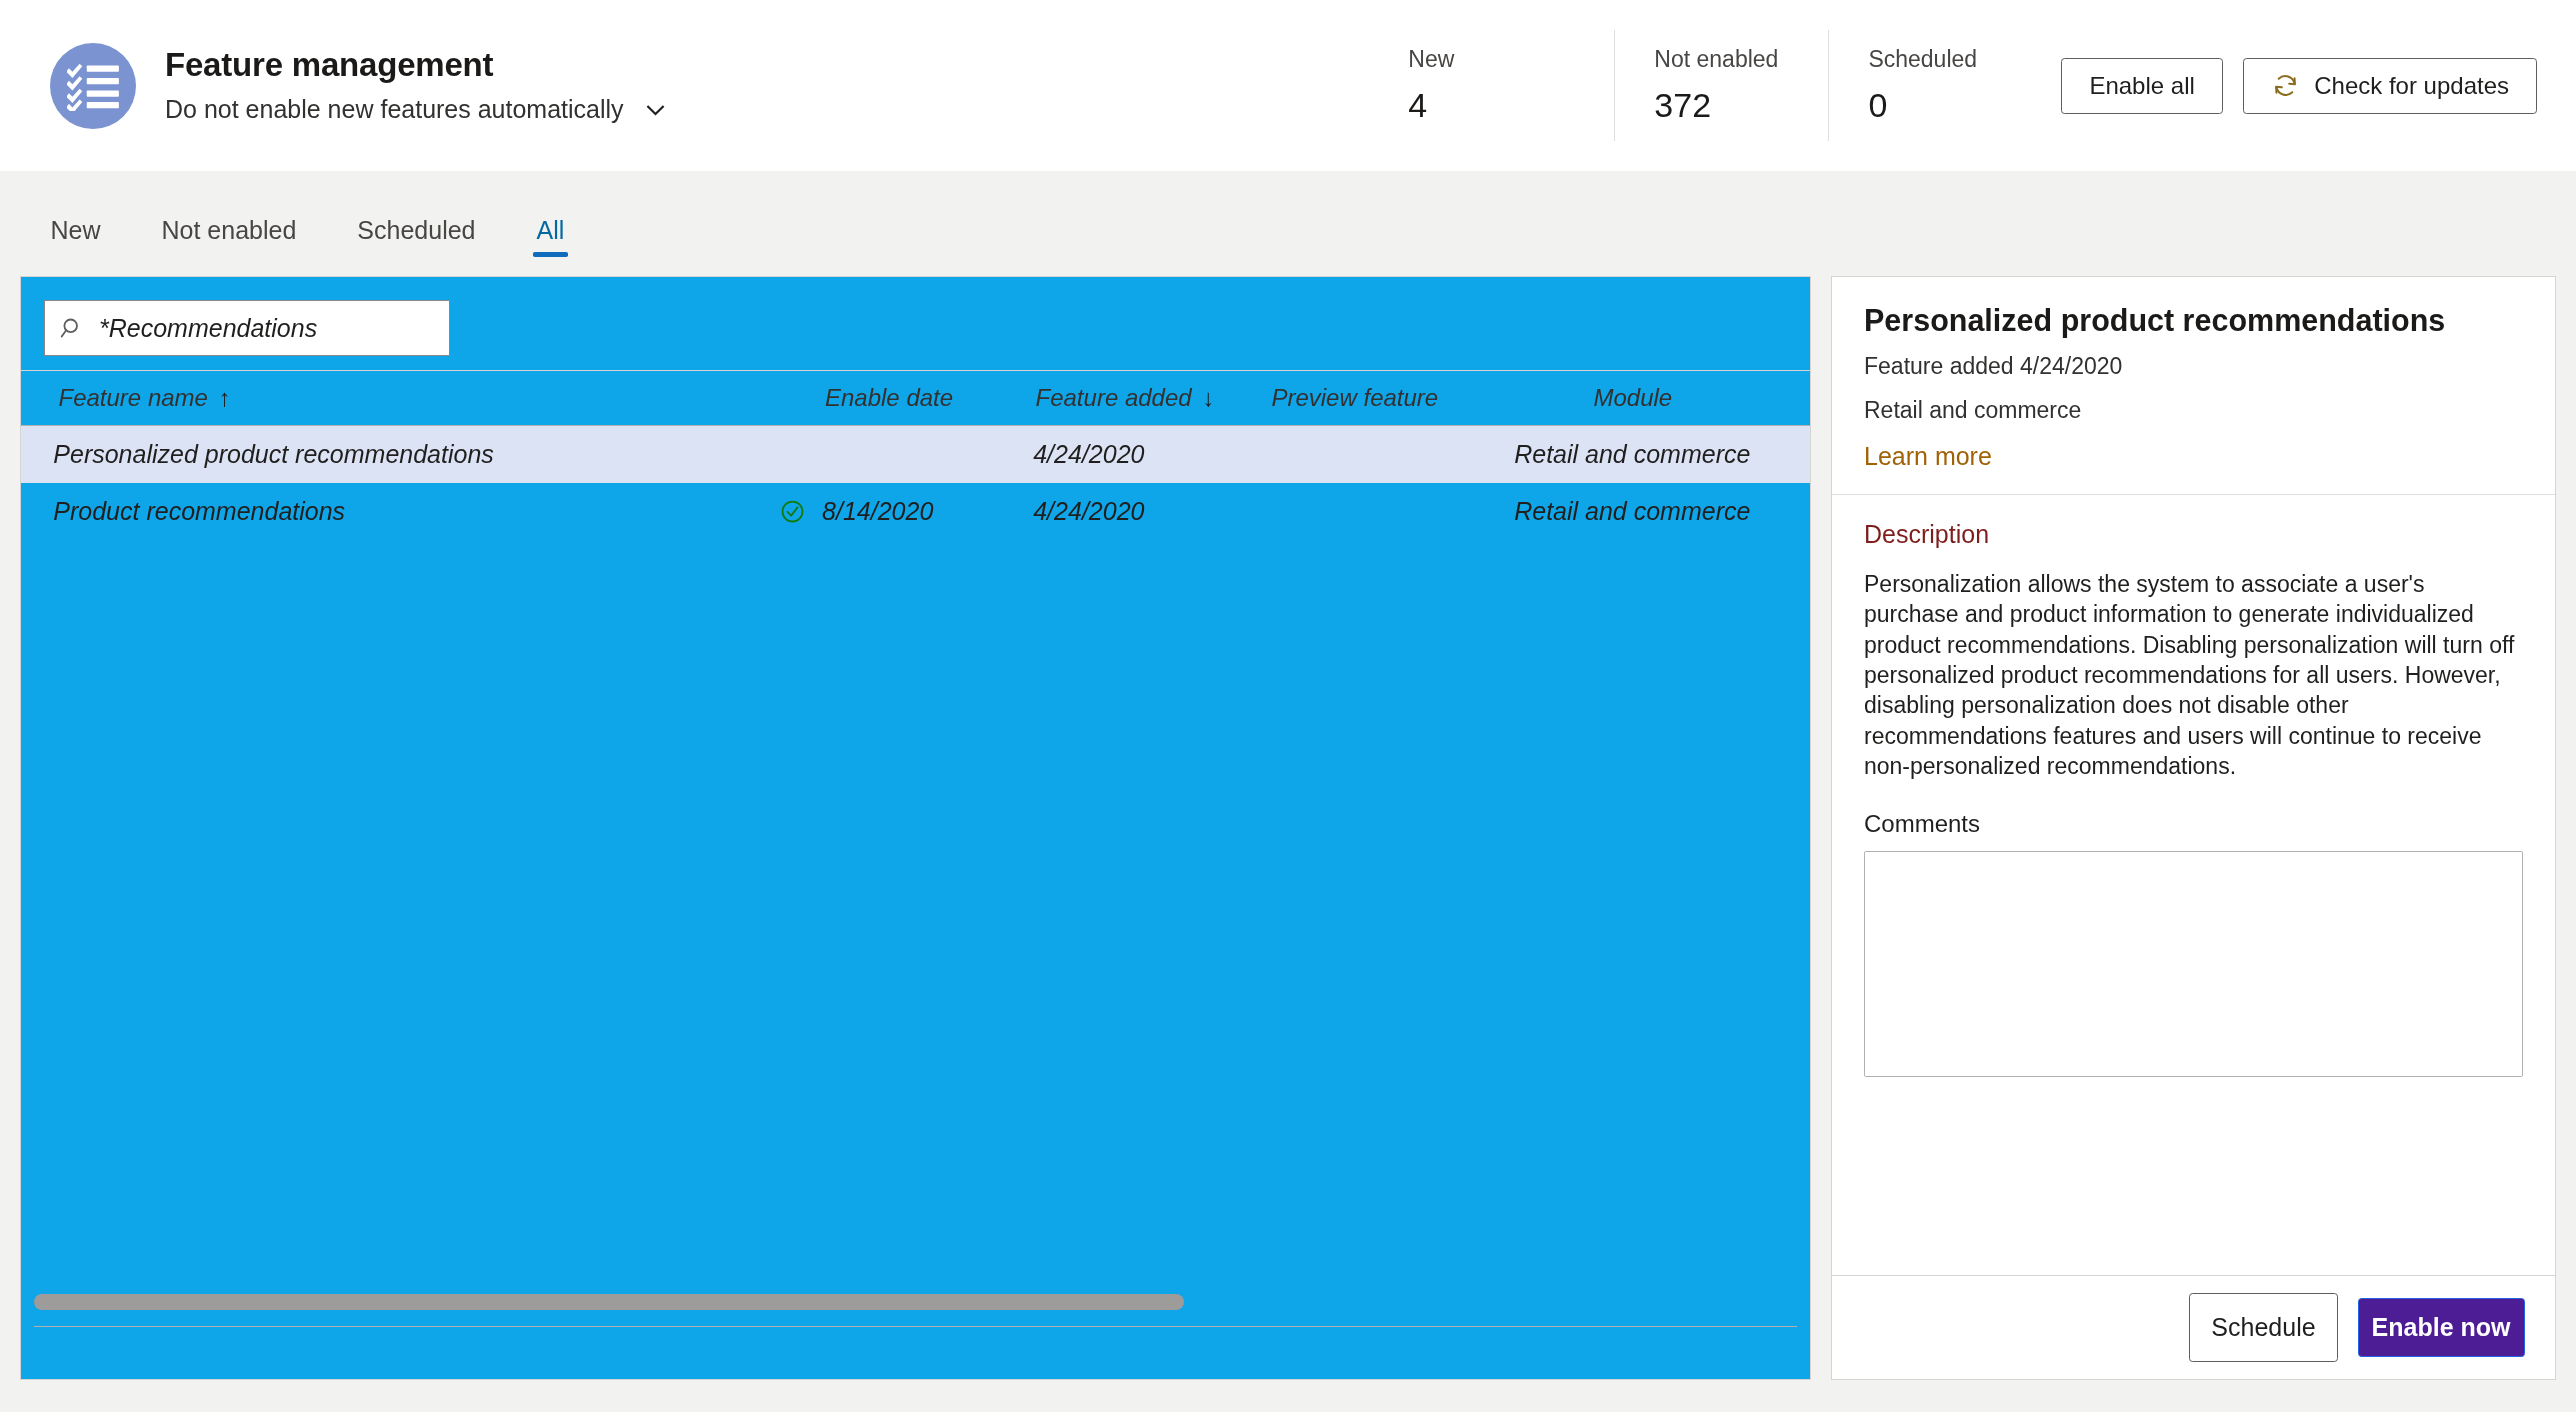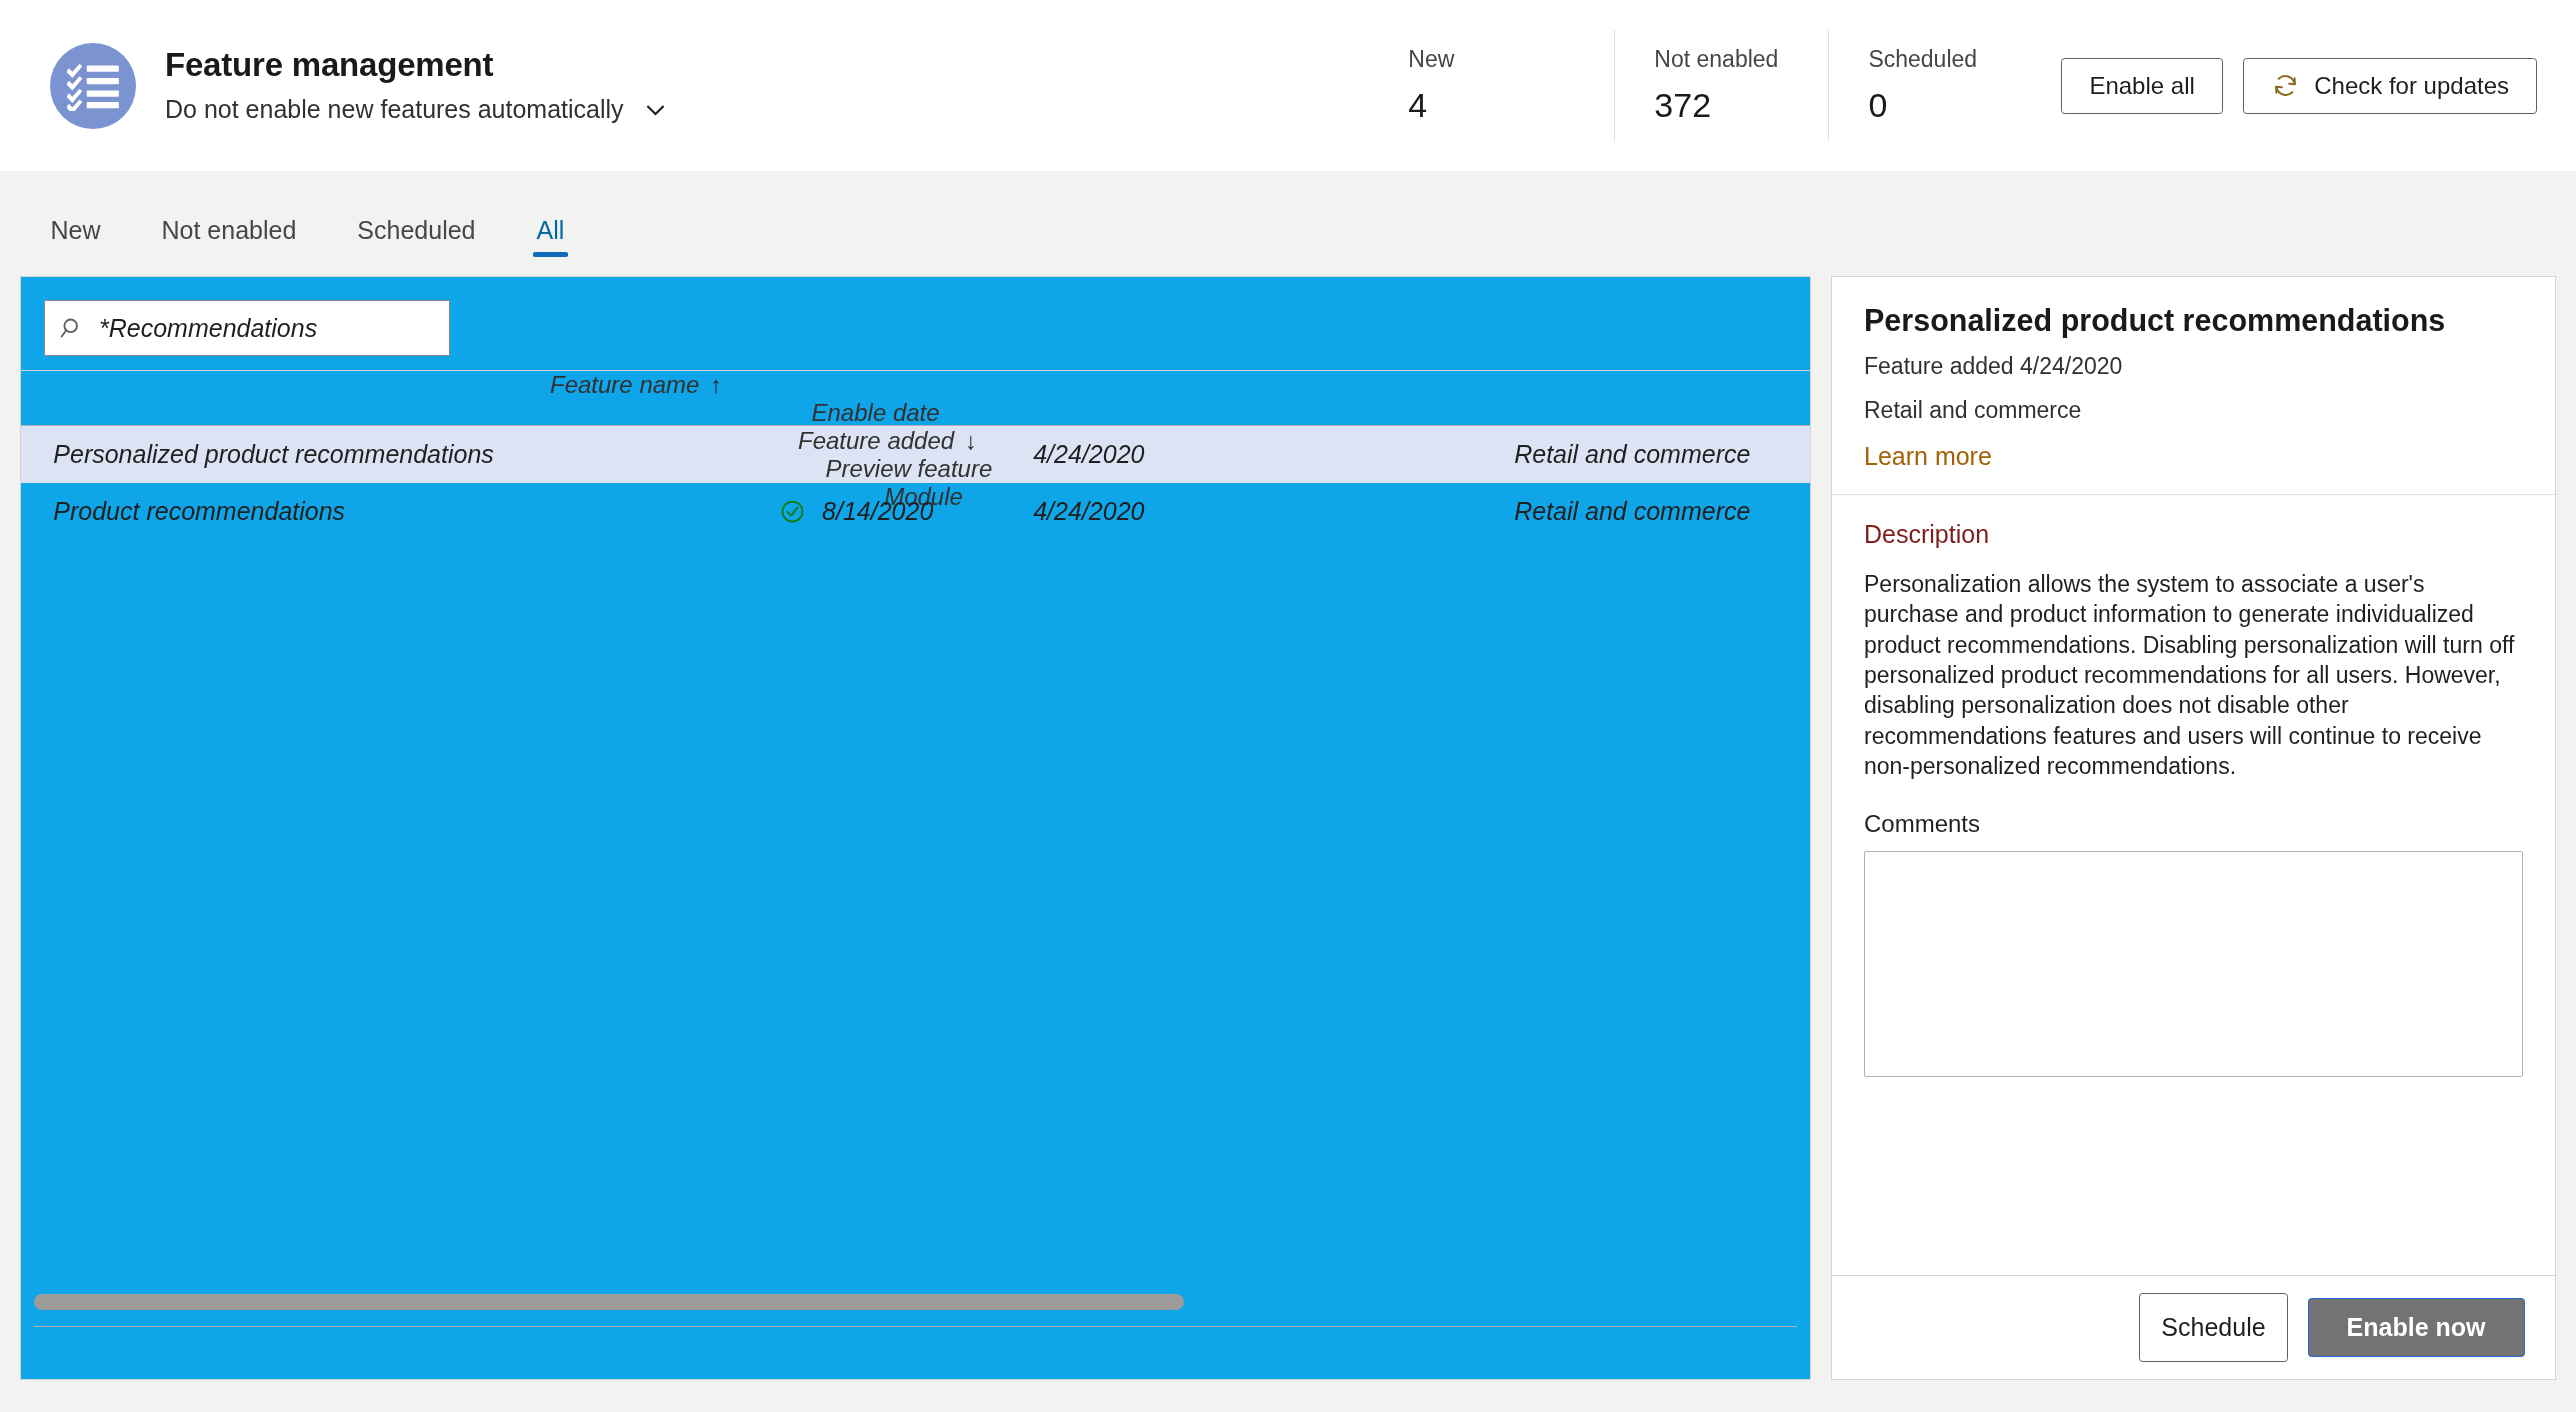--- a/index.html
+++ b/index.html
@@ -183,21 +183,20 @@
   }
 
   .grid { width: 100%; }
   .grid-header {
     display: flex;
     align-items: center;
     height: 56px;
     border-top: 0.9px solid #d6d4d2;
     border-bottom: 1.8px solid #b3b0ad;
     padding-left: 16px;
-    flex-direction: column;
   }
   .hcell {
     font-size: 24px;
     color: #323130;
     display: flex;
     align-items: center;
     gap: 10.8px;
     cursor: pointer;
     white-space: nowrap;
   }
@@ -318,25 +317,25 @@
     border: 1.8px solid #605e5c;
     border-radius: 3.6px;
     height: 69px;
     padding: 0 21px;
     cursor: pointer;
   }
   .btn-primary {
     font-family: "Liberation Sans", sans-serif;
     font-size: 25px;
     color: #ffffff;
-    background: #737373;
+    background: #4c1d95;
     border: 1.8px solid #2463e0;
     border-radius: 3.6px;
     height: 59px;
-    padding: 0 38px;
+    padding: 0 13px;
     cursor: pointer;
     font-weight: bold;
   }
 </style>
 </head>
 <body>
 
 <div class="app-header">
 
   <div class="header-left">

